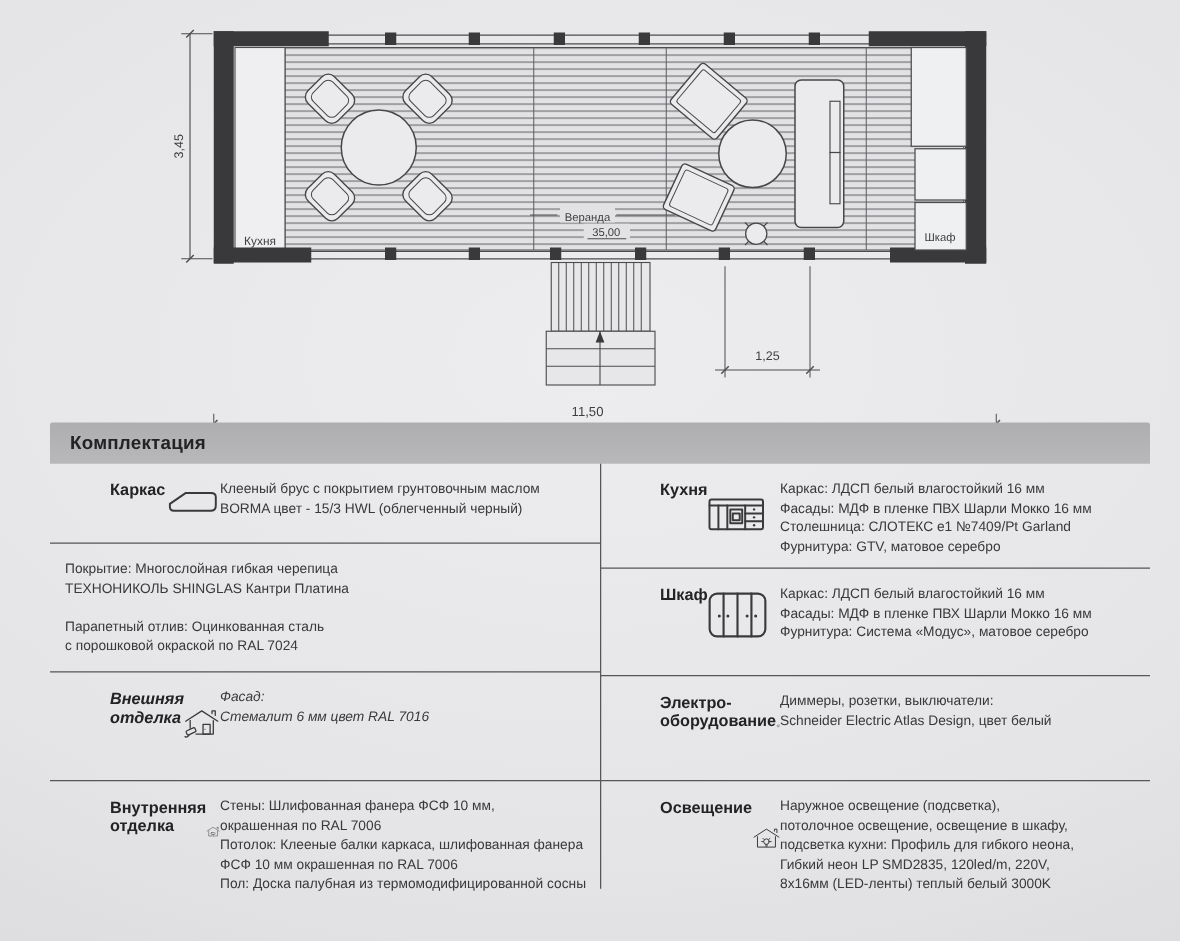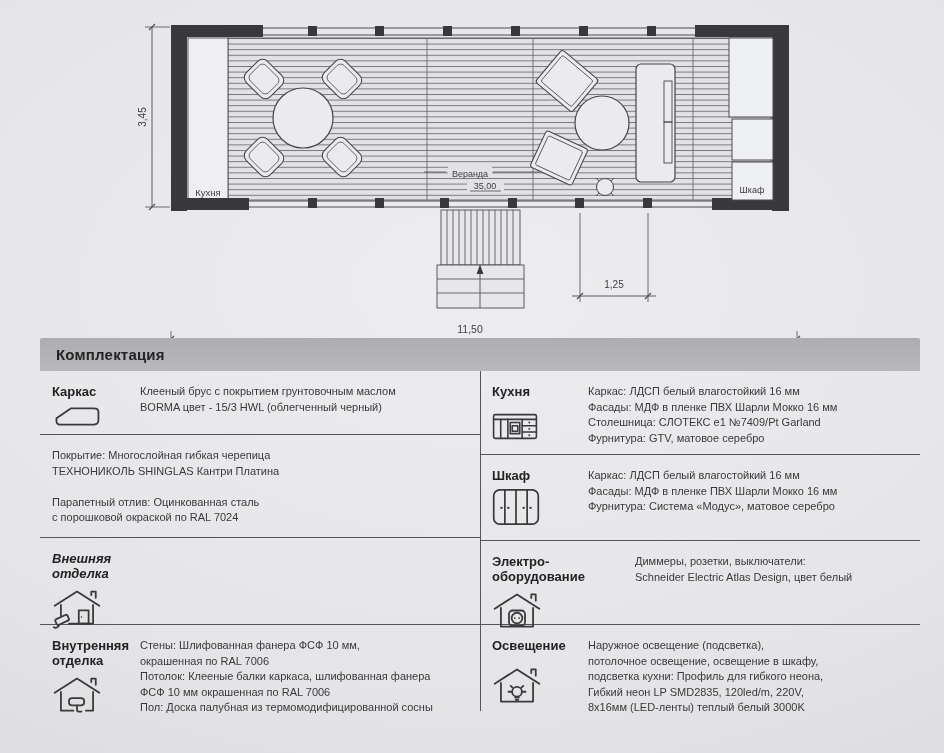--- a/index.html
+++ b/index.html
@@ -10,30 +10,30 @@
   .plan{position:absolute;left:0;top:0;}
   .spec{position:absolute;left:40px;top:338px;width:880px;}
   .spec-header{height:33px;background:linear-gradient(#aeaeb0,#b8b8ba);
     display:flex;align-items:center;padding-left:16px;box-sizing:border-box;border-radius:2px 2px 0 0;}
   .spec-title{font-size:15px;font-weight:bold;color:#232325;letter-spacing:.2px;}
   .cols{position:relative;display:flex;}
   .col{width:440px;box-sizing:border-box;}
   .vdivider{position:absolute;left:440px;top:0;width:1px;height:340px;background:#55555a;}
   .row{display:flex;align-items:flex-start;box-sizing:border-box;padding:13px 0 0 12px;}
   .row.hr{border-bottom:1px solid #55555a;}
-  .labelcol{width:88px;flex:none;display:flex;flex-direction:column;align-items:flex-start;}
+  .labelcol{width:88px;flex:none;display:flex;flex-direction:row;align-items:flex-start;margin-left:36px;}
   .col-right .labelcol{width:96px;}
   .label{font-size:13px;line-height:15px;font-weight:bold;color:#232325;white-space:pre-line;}
   .icon{margin-top:5px;stroke:#3a3a3c;fill:none;stroke-width:2;stroke-linecap:round;stroke-linejoin:round;}
   .icon .fill{fill:#3a3a3c;stroke:none;}
   .icon.mt-lg{margin-top:14px;} .icon.mt-md{margin-top:11px;}
   .text{font-size:11px;line-height:15.5px;color:#39393b;white-space:pre-line;width:336px;}
   
   .col-left  .r1{height:64px;} .col-left  .r2{height:103px;} .col-left  .r3{height:87px;font-style:italic;} .col-left  .r4{height:116px;}
-  .col-right .r1{height:84px;} .col-right .r2{height:86px;}  .col-right .r3{height:84px;gap:47px;} .col-right .r4{height:116px;}
+  .col-right .r1{height:84px;} .col-right .r2{height:86px;}  .col-right .r3{height:84px;} .col-right .r4{height:116px;}
 </style>
 </head>
 <body>
 
 <div class="stage">
 
   <svg class="plan" width="944" height="350" viewBox="0 0 944 350">
     <defs>
       <pattern id="planks" patternUnits="userSpaceOnUse" x="0" y="38" width="20" height="5.6">
         <rect width="20" height="5.6" fill="#e2e2e5"></rect>
@@ -233,20 +233,22 @@
               <path d="M10 21 V33"></path>
                 <path d="M46 21 V42 H19"></path>
               <rect x="30" y="27" width="11" height="15"></rect>
                 <circle class="fill" cx="33" cy="34.5" r="0.9"></circle>
               <g transform="rotate(-25 12 38)">
                   <rect x="4" y="34" width="15" height="7" rx="2"></rect>
                 </g>
               <path d="M8 44 q-3 4 -6 2"></path>
             </svg>
           </div>
+          <div class="text">Фасад:
+Стемалит 6 мм цвет RAL 7016</div>
         </div>
 
         <div class="row r4">
           <div class="labelcol">
             <div class="label">Внутренняя
 отделка</div>
             <svg class="icon" width="50" height="45" viewBox="0 0 56 50">
               <path d="M3 22 L28 6 L53 22"></path>
                 <path d="M44 10 V6 H49 V13"></path>
               <path d="M10 21 V42 H24"></path>

